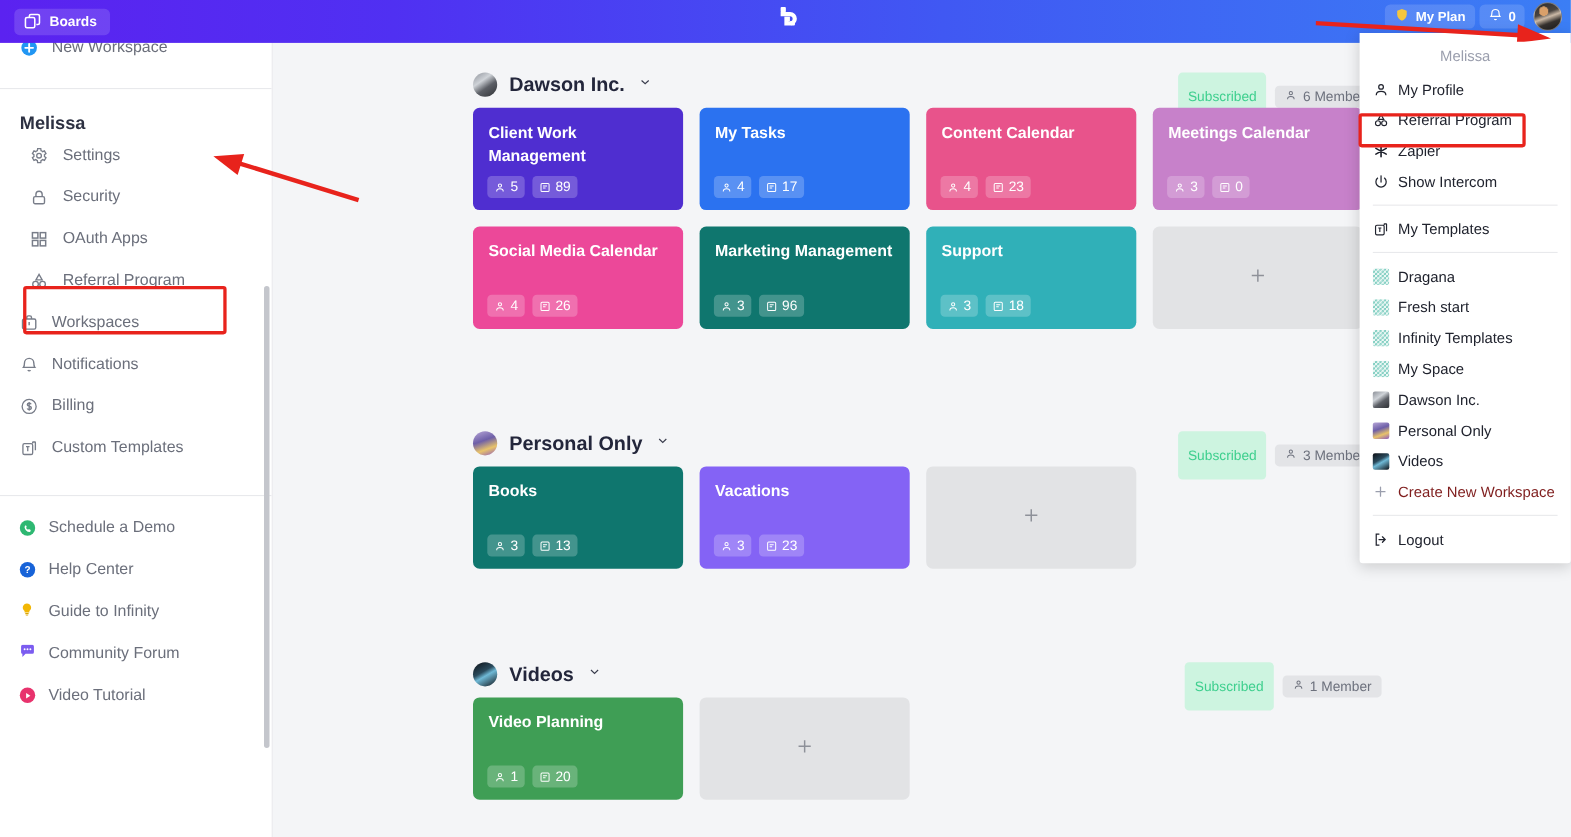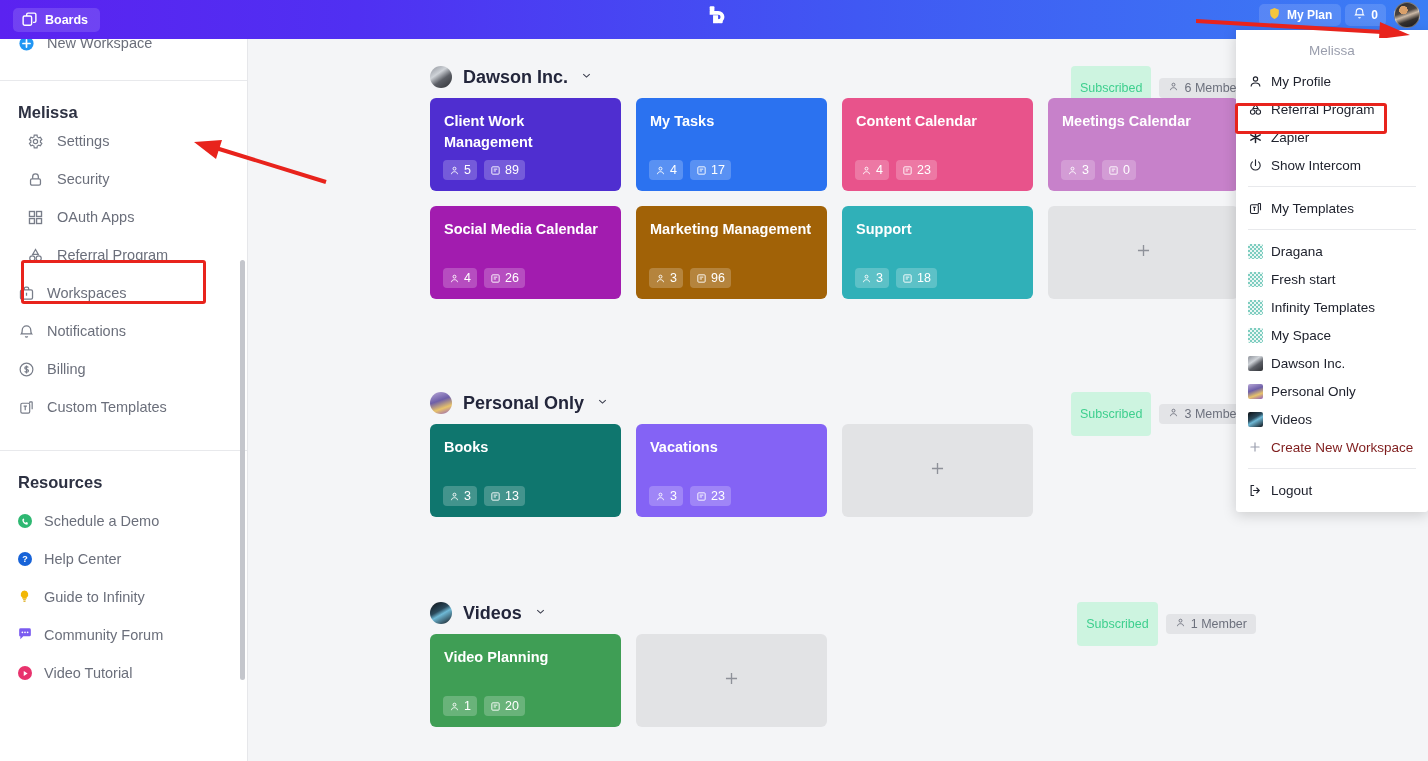--- a/index.html
+++ b/index.html
@@ -358,21 +358,20 @@
       <svg class="ic" viewBox="0 0 24 24" fill="none" stroke="#787d89" stroke-width="1.7">
         <rect x="4" y="6" width="12.5" height="14" rx="2"></rect>
         <path d="M8 10h4.5M10.2 10v6M16.5 6V4.6a.6.6 0 0 1 .6-.6h2.3a.6.6 0 0 1 .6.6v10"></path>
       </svg>
     </span>
     <span>Custom Templates</span>
   </div>
 
   <div class="side-sep" style="margin-top:24px;"></div>
 
-  <div class="side-title" style="margin-top:22px;">Resources</div>
 
   <div class="side-row" style="margin-top:10px;">
     <span class="res-ic" style="background:#2eb872;display:flex;align-items:center;justify-content:center;">
       <svg width="9" height="9" viewBox="0 0 24 24" fill="#ffffff">
         <path d="M6.6 3.5 9 8l-2 1.9c1 2.4 2.7 4.1 5.1 5.1L14 13l4.5 2.4-.8 4c-.2.8-.9 1.3-1.7 1.2C8.9 19.8 4.2 15.1 3.4 8 3.3 7.2 3.8 6.5 4.6 6.3z"></path>
       </svg>
     </span>
     <span>Schedule a Demo</span>
   </div>
 
@@ -512,40 +511,40 @@
           </span>
           <span class="pill">
             <svg width="11" height="11" viewBox="0 0 24 24" fill="none" stroke="#fff" stroke-width="2">
                 <rect x="4" y="4" width="16" height="16" rx="2"></rect>
                 <path d="M8 9h8M8 13h5"></path>
               </svg>
             <span>0</span>
           </span>
         </div>
       </div>
-      <div class="card" style="background:#a21caf;">
+      <div class="card" style="background:#ec4899;">
         <div class="card-title">Social Media Calendar</div>
         <div class="card-stats">
           <span class="pill">
             <svg width="11" height="11" viewBox="0 0 24 24" fill="none" stroke="#fff" stroke-width="2">
                 <circle cx="12" cy="8" r="3.2"></circle>
                 <path d="M5.5 20c0-3.5 3-5.4 6.5-5.4s6.5 1.9 6.5 5.4"></path>
               </svg>
             <span>4</span>
           </span>
           <span class="pill">
             <svg width="11" height="11" viewBox="0 0 24 24" fill="none" stroke="#fff" stroke-width="2">
                 <rect x="4" y="4" width="16" height="16" rx="2"></rect>
                 <path d="M8 9h8M8 13h5"></path>
               </svg>
             <span>26</span>
           </span>
         </div>
       </div>
-      <div class="card" style="background:#a16207;">
+      <div class="card" style="background:#0f766e;">
         <div class="card-title">Marketing Management</div>
         <div class="card-stats">
           <span class="pill">
             <svg width="11" height="11" viewBox="0 0 24 24" fill="none" stroke="#fff" stroke-width="2">
                 <circle cx="12" cy="8" r="3.2"></circle>
                 <path d="M5.5 20c0-3.5 3-5.4 6.5-5.4s6.5 1.9 6.5 5.4"></path>
               </svg>
             <span>3</span>
           </span>
           <span class="pill">

